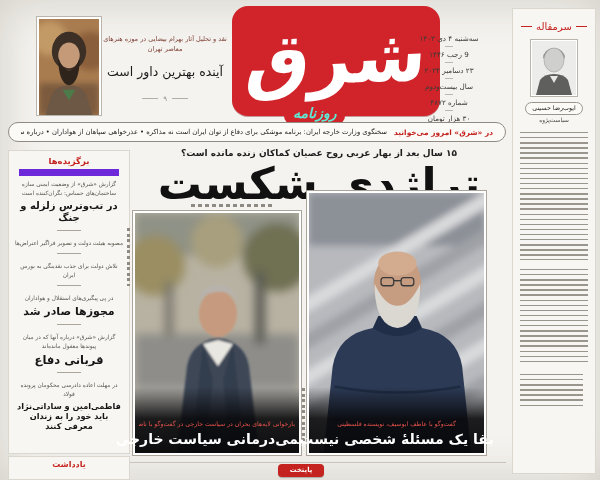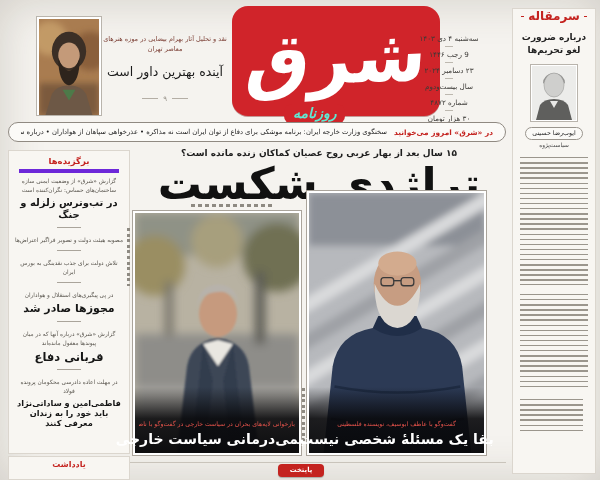--- a/index.html
+++ b/index.html
@@ -54,21 +54,21 @@
   .dateline{left:413px;top:34px;width:72px;text-align:center;color:#3c3a37;}
   .dl{
     font-size:7.2px;line-height:1.25;padding-bottom:4px;margin-bottom:3px;
     background:linear-gradient(#bdb8af,#bdb8af) bottom center/8px 1px no-repeat;
   }
   .dl:last-child{background:none;}
 
   
   .editorial{left:512px;top:8px;width:82px;height:464px;background:#f8f6f2;}
   .ed-label{
-    margin:0 8px 0;color:#c4231f;font-weight:bold;font-size:12px;text-align:center;
+    margin:12px 8px 0;color:#c4231f;font-weight:normal;font-size:10px;text-align:center;
     display:flex;align-items:center;justify-content:center;gap:4px;
   }
   .ed-label::before,.ed-label::after{content:"";flex:1;border-top:1px solid #c4231f;}
   .ed-title{margin:8px 5px 0;font-size:9px;font-weight:bold;color:#222;text-align:center;line-height:1.45;}
   .ed-photo{display:block;margin:7px auto 0;width:44px;height:54px;background:#fff;border:1px solid #b9b4ac;padding:1px;}
   .ed-author{
     display:block;width:56px;margin:5px auto 0;text-align:center;
     border:1px solid #9a958d;border-radius:8px;font-size:6.3px;line-height:1.7;color:#222;
     background:#fbfaf7;
   }
@@ -90,21 +90,21 @@
 
   
   .lead{left:130px;top:148px;width:378px;text-align:center;}
   .lead-kicker{font-size:9px;font-weight:bold;color:#1d1d1d;}
   .lead-headline{margin-top:2px;font-size:44px;font-weight:bold;color:#111;letter-spacing:-1px;line-height:1.1;}
 
   
   .selected{left:8px;top:150px;width:120px;height:302px;background:#f8f6f2;}
   .sel-label{
     margin:5px 10px 0;color:#c4231f;font-weight:bold;font-size:8.5px;text-align:center;
-    padding-bottom:3px;border-bottom:4px solid #6d28d9;
+    padding-bottom:3px;border-bottom:7px solid #6d28d9;
   }
   .sel-item{padding:4px 6px 1px;text-align:center;}
   .sk{font-size:5.8px;line-height:1.55;color:#5a564f;}
   .sh{margin-top:2px;font-weight:bold;color:#161616;line-height:1.25;}
   .sh-a{font-size:10px;} .sh-b{font-size:11px;} .sh-c{font-size:11.5px;} .sh-d{font-size:8.2px;}
   .sel-sep{width:24px;height:0;border-bottom:1px solid #aaa49b;margin:4px auto;}
   .note-box{left:8px;top:456px;width:120px;height:22px;background:#f8f6f2;}
   .note-label{margin-top:3px;text-align:center;color:#c4231f;font-weight:bold;font-size:8px;}
 
   
@@ -172,21 +172,20 @@
     <div class="dl">9 رجب ۱۴۴۶</div>
     <div class="dl">۲۳ دسامبر ۲۰۲۴</div>
     <div class="dl">سال بیست‌ودوم</div>
     <div class="dl">شماره ۴۸۷۲</div>
     <div class="dl">۳۰ هزار تومان</div>
     <div class="dl">۱۶ صفحه</div>
   </div>
 
   <div class="abs box editorial">
     <div class="ed-label">سرمقاله</div>
-    <div class="ed-title">درباره ضرورت لغو تحریم‌ها</div>
     <svg class="ed-photo" viewBox="0 0 44 54">
       <rect width="44" height="54" fill="#ececea"></rect>
       <path d="M11 18 Q11 8 22 7 Q33 8 33 18 Q30 12 22 11 Q14 12 11 18 Z" fill="#8f8f8d"></path>
       <ellipse cx="22" cy="19" rx="10" ry="12" fill="#cfcfcd" stroke="#9a9a98" stroke-width="0.6"></ellipse>
       <path d="M4 54 L8 39 Q12 33 22 33 Q32 33 36 39 L40 54 Z" fill="#5f5f5d"></path>
       <path d="M18 35 L22 42 L26 35 Z" fill="#e8e8e6"></path>
     </svg>
     <span class="ed-author">ایوب‌رضا حسینی</span>
     <div class="ed-author-role">سیاست‌پژوه</div>
     <div class="greek ed-g1"></div>

